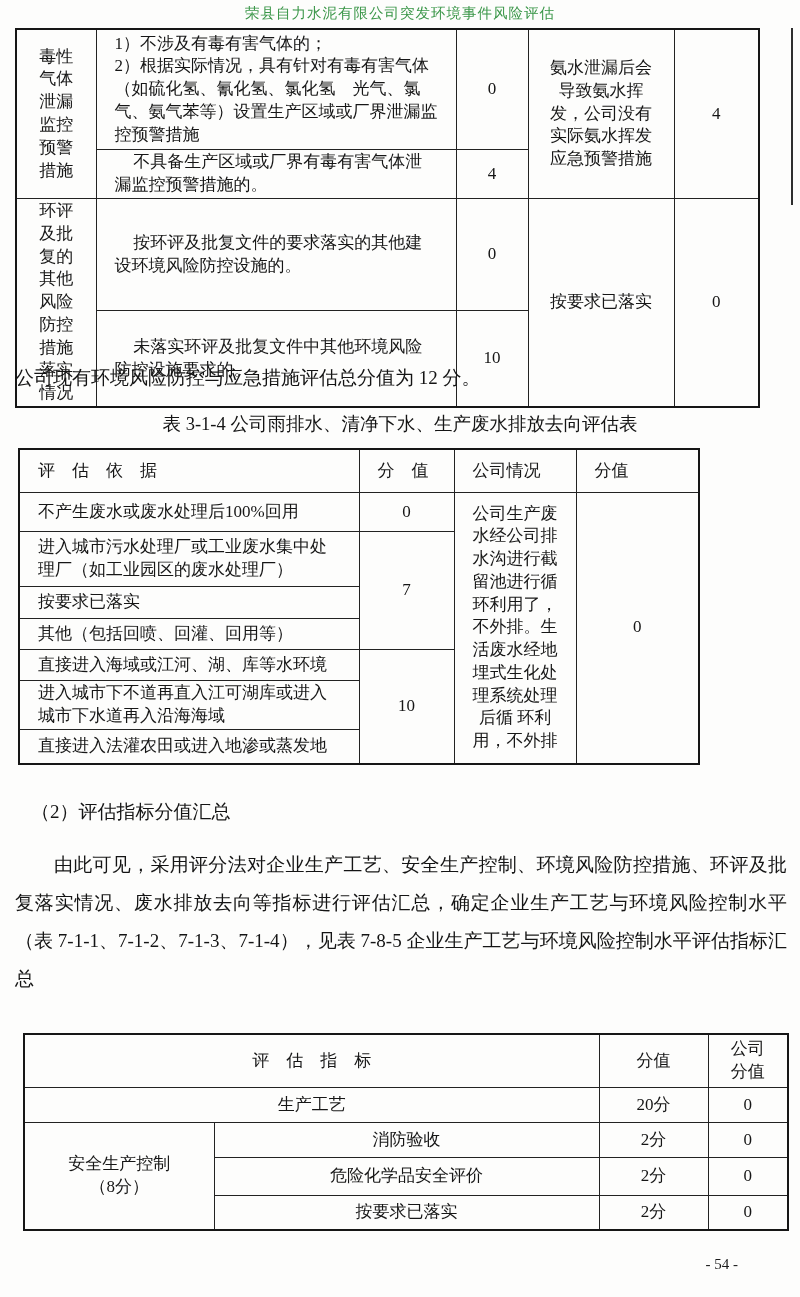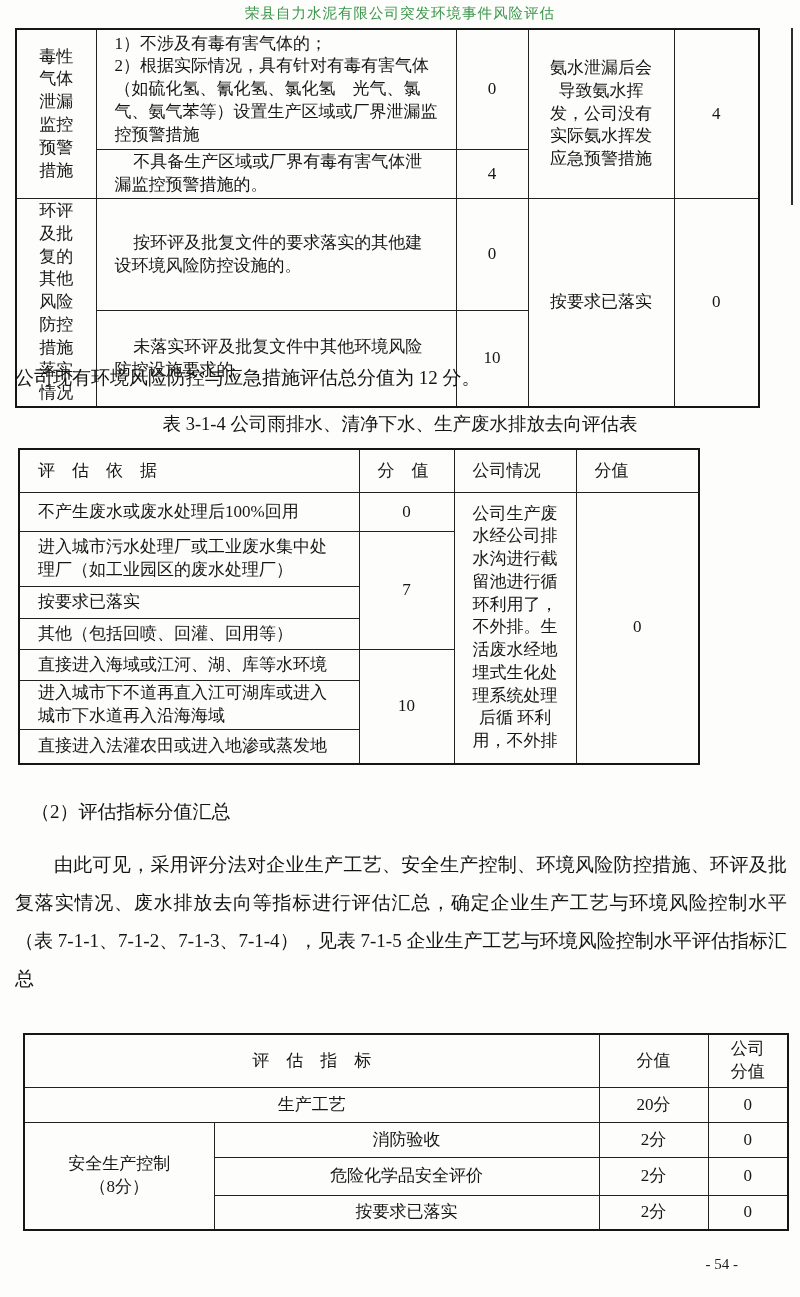--- a/index.html
+++ b/index.html
@@ -133,21 +133,21 @@
       <tr class="r6">
           <td>进入城市下不道再直入江可湖库或进入城市下水道再入沿海海域</td>
         </tr>
       <tr class="r7">
           <td>直接进入法灌农田或进入地渗或蒸发地</td>
         </tr>
     </tbody>
   </table>
 
   <div class="para section">（2）评估指标分值汇总</div>
-  <div class="para body-blk">由此可见，采用评分法对企业生产工艺、安全生产控制、环境风险防控措施、环评及批复落实情况、废水排放去向等指标进行评估汇总，确定企业生产工艺与环境风险控制水平（表 7-1-1、7-1-2、7-1-3、7-1-4），见表 7-1-5 企业生产工艺与环境风险控制水平评估指标汇总</div>
+  <div class="para body-blk">由此可见，采用评分法对企业生产工艺、安全生产控制、环境风险防控措施、环评及批复落实情况、废水排放去向等指标进行评估汇总，确定企业生产工艺与环境风险控制水平（表 7-1-1、7-1-2、7-1-3、7-1-4），见表 7-8-5 企业生产工艺与环境风险控制水平评估指标汇总</div>
 
 
   <table class="tbl t3">
     <colgroup>
         <col class="c1">
         <col class="c2">
         <col class="c3">
         <col class="c4">
       </colgroup>
     <tbody>

